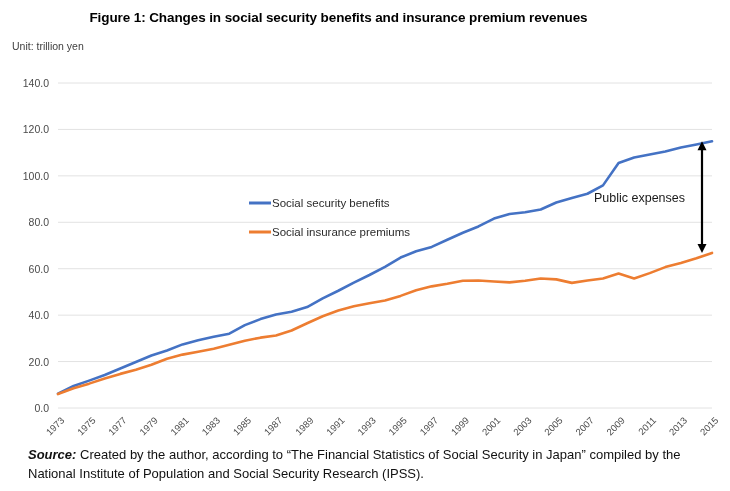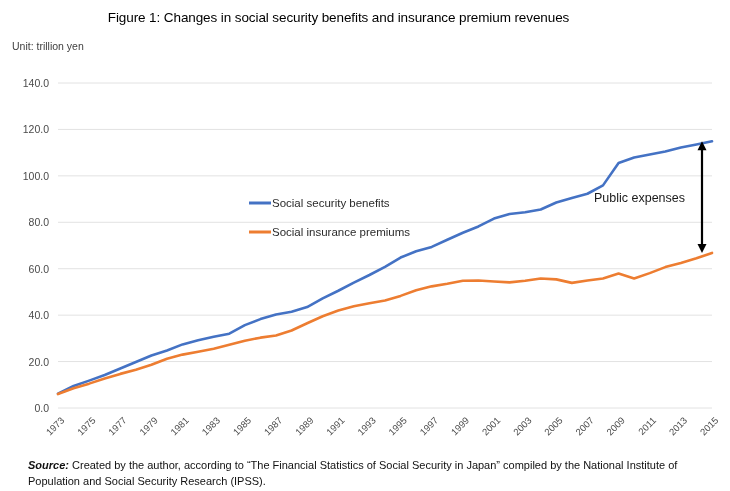--- a/index.html
+++ b/index.html
@@ -15,21 +15,21 @@
     overflow: hidden;
     position: relative;
   }
   #figure-title {
     position: absolute;
     top: 10px;
     left: 0;
     width: 677px;
     text-align: center;
     font-size: 13.5px;
-    font-weight: normal;
+    font-weight: bold;
     color: #000000;
     letter-spacing: -0.1px;
   }
   #unit-label {
     position: absolute;
     top: 40px;
     left: 12px;
     font-size: 10.5px;
     color: #404040;
   }
@@ -81,23 +81,23 @@
     fill: #1a1a1a;
     font-family: "Liberation Sans", sans-serif;
   }
   .arrow-line {
     stroke: #000000;
     stroke-width: 2.2;
   }
   #source-note {
     position: absolute;
     left: 28px;
-    top: 458px;
+    top: 446px;
     width: 680px;
-    font-size: 11px;
+    font-size: 13px;
     line-height: 1.45;
     color: #111111;
   }
   #source-note .src-label {
     font-weight: bold;
     font-style: italic;
   }
 </style>
 </head>
 <body>

